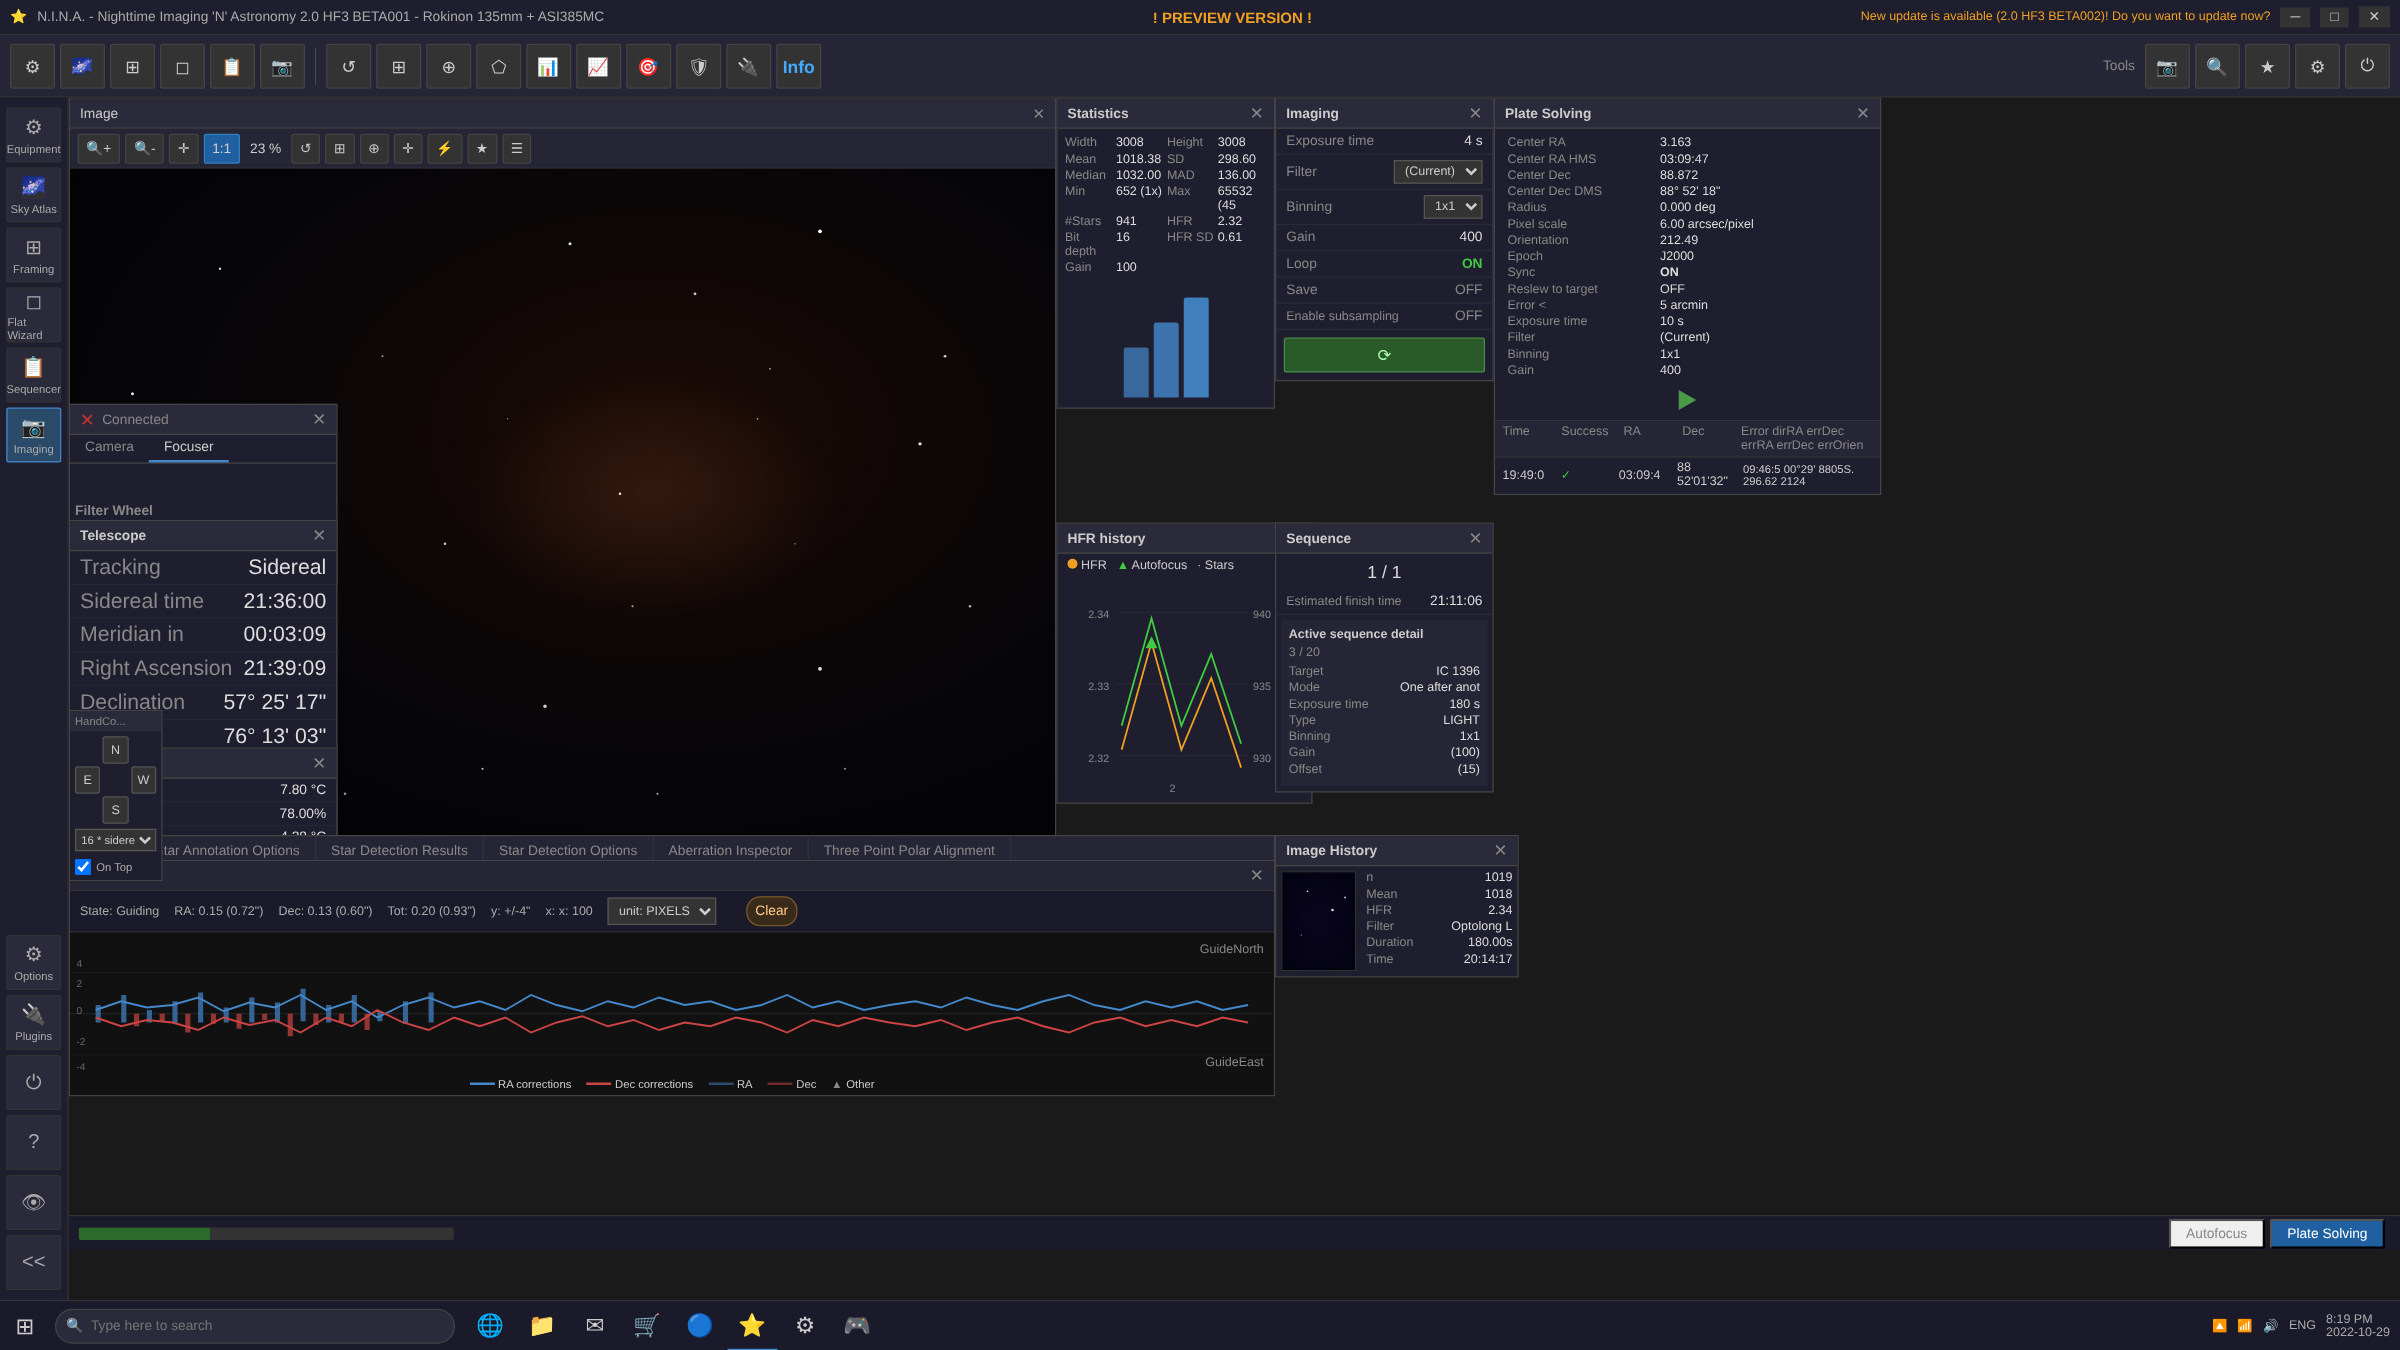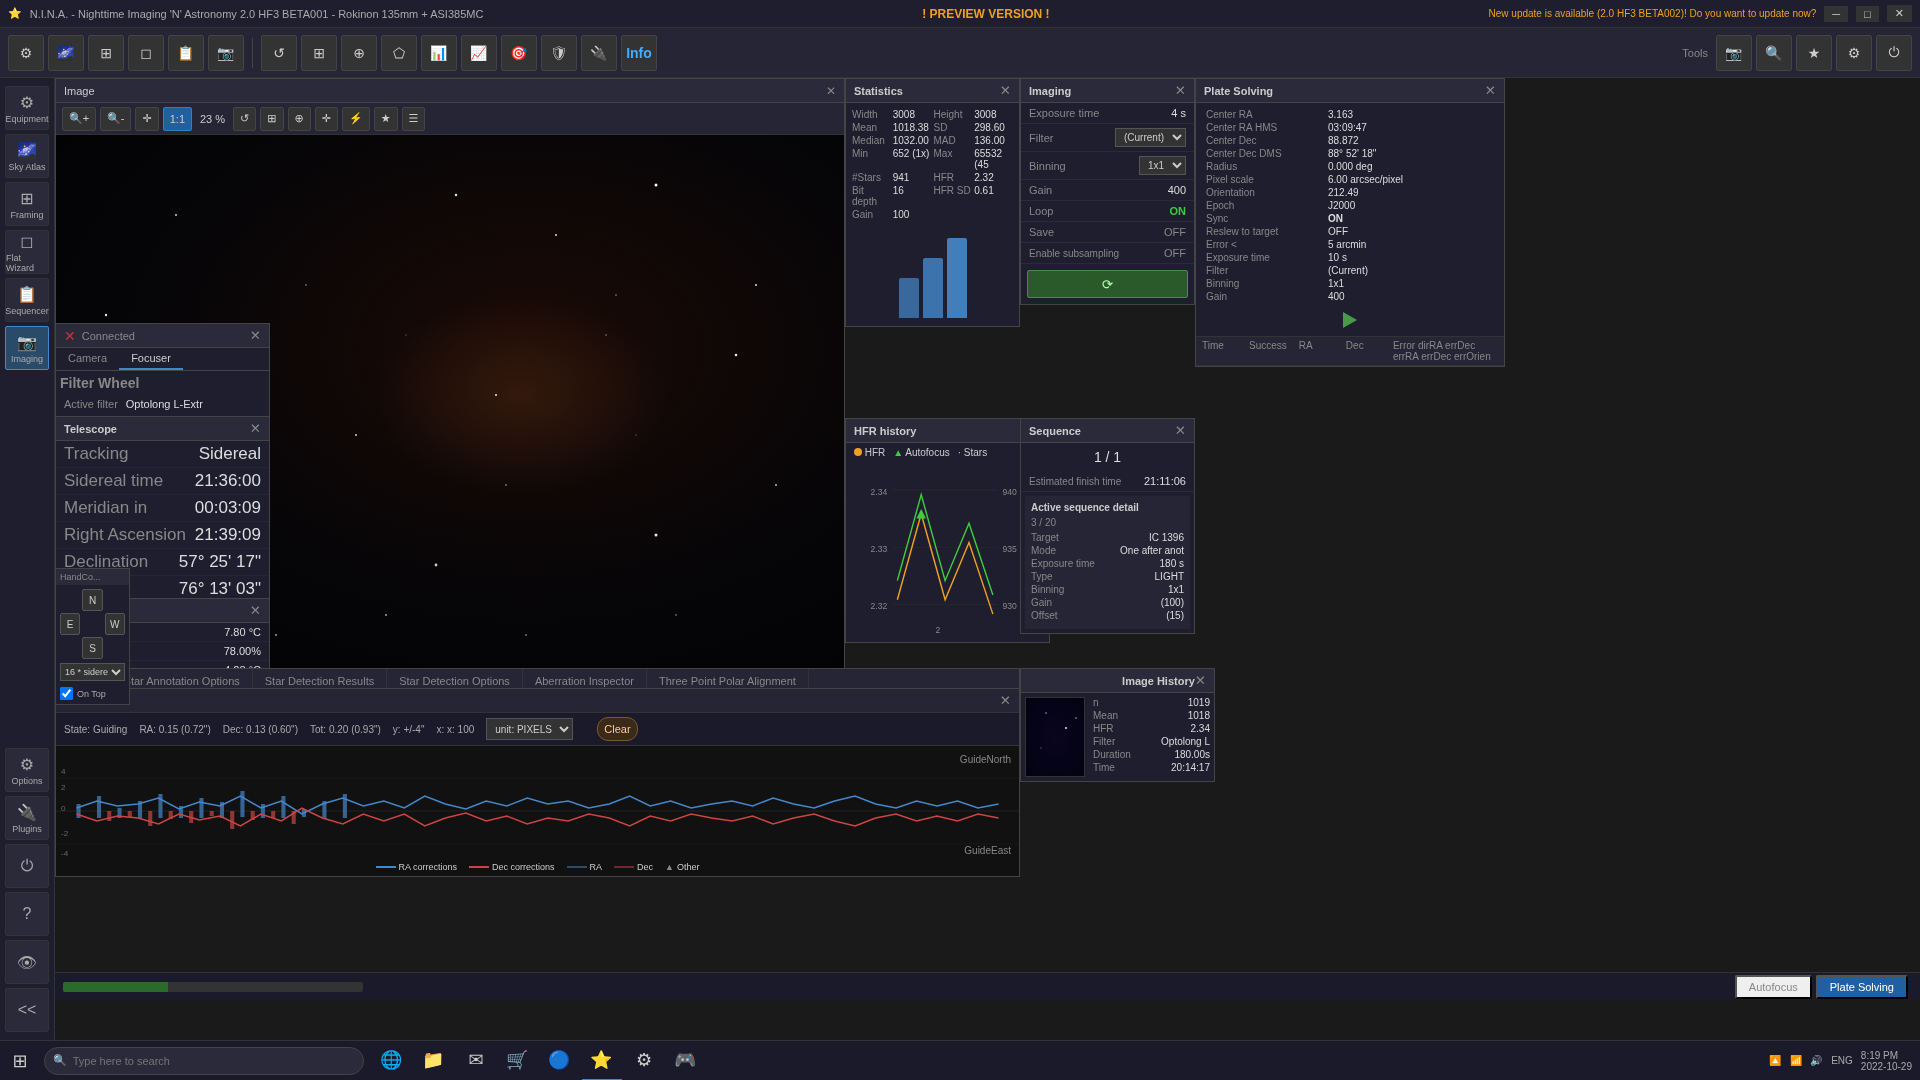--- a/index.html
+++ b/index.html
@@ -363,21 +363,21 @@
       top: 590px;
       width: 195px;
       background: #1e1e2e;
       border: 1px solid #444;
     }
     #img-hist-header {
       background: #2a2a3a;
       height: 24px;
       display: flex;
       align-items: center;
-      justify-content: flex-end;
+      justify-content: space-between;
       padding: 0 8px;
       border-bottom: 1px solid #444;
     }
     .img-hist-content { display: flex; }
     .img-hist-thumb {
       width: 60px;
       height: 80px;
       background: #0a0a15;
       border: 1px solid #333;
       margin: 4px;
@@ -867,21 +867,21 @@
         <div style="display:flex;align-items:center;gap:6px;">
           <span style="color:#cc3333;font-size:14px;">✕</span>
           <span style="color:#888;">Connected</span>
         </div>
         <button style="background:none;border:none;color:#888;cursor:pointer;">✕</button>
       </div>
       <div class="cam-tabs">
         <div class="cam-tab">Camera</div>
         <div class="cam-tab active">Focuser</div>
       </div>
-      <div style="padding:4px;font-size:14px;color:#888;font-weight:bold;">Filter Wheel</div>
+      <div style="padding:4px;font-size:11px;color:#888;font-weight:bold;margin-top:28px;">Filter Wheel</div>
       <div class="fw-row">
         <span style="color:#888;text-align:right;">Active filter</span>
         <span style="color:#ddd;">Optolong L-Extr</span>
       </div>
       <div class="fw-row">
         <select class="small-select">
           <option>Optolong L-</option>
         </select>
         <button class="img-btn" style="margin-left:4px;background:#2a4a2a;border-color:#4a7a4a;color:#aaffaa;">Change</button>
       </div>
@@ -1161,20 +1161,27 @@
       </div>
 
       <div style="border-top:1px solid #333;margin-top:4px;">
         <div class="results-header-row">
           <div>Time</div>
           <div>Success</div>
           <div>RA</div>
           <div>Dec</div>
           <div style="flex:3;">Error dirRA errDec errRA errDec errOrien</div>
         </div>
+        <div class="results-data-row">
+          <div>19:49:0</div>
+          <div style="color:#40cc40;">✓</div>
+          <div>03:09:4</div>
+          <div>88 52'01'32"</div>
+          <div style="flex:3;font-size:9px;">09:46:5 00°29' 8805S. 296.62 2124</div>
+        </div>
       </div>
     </div>
 
     <div id="hfr-panel">
       <div id="hfr-header">
         <span style="color:#ccc;font-size:11px;font-weight:bold;">HFR history</span>
         <button style="background:none;border:none;color:#888;cursor:pointer;">✕</button>
       </div>
       <div class="hfr-legend">
         <span><span class="legend-dot" style="background:#f0a020;"></span> HFR</span>

